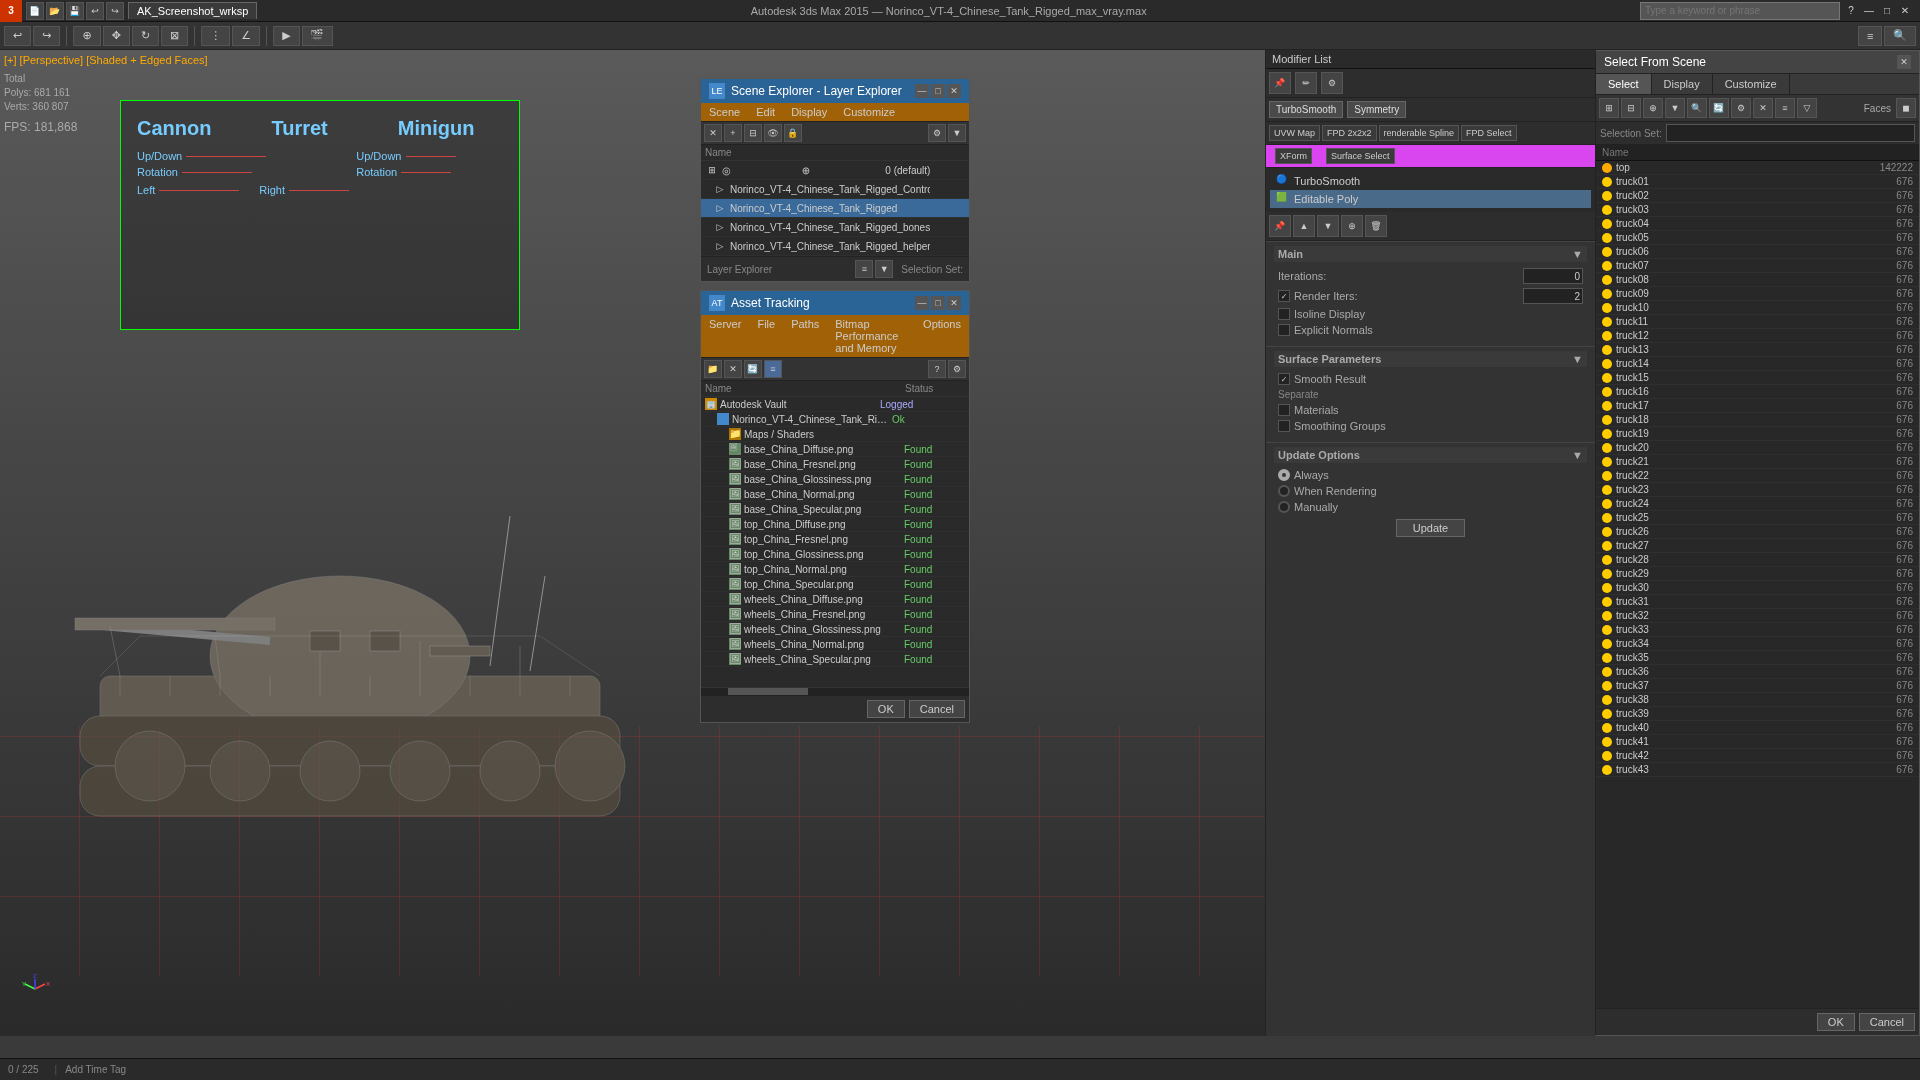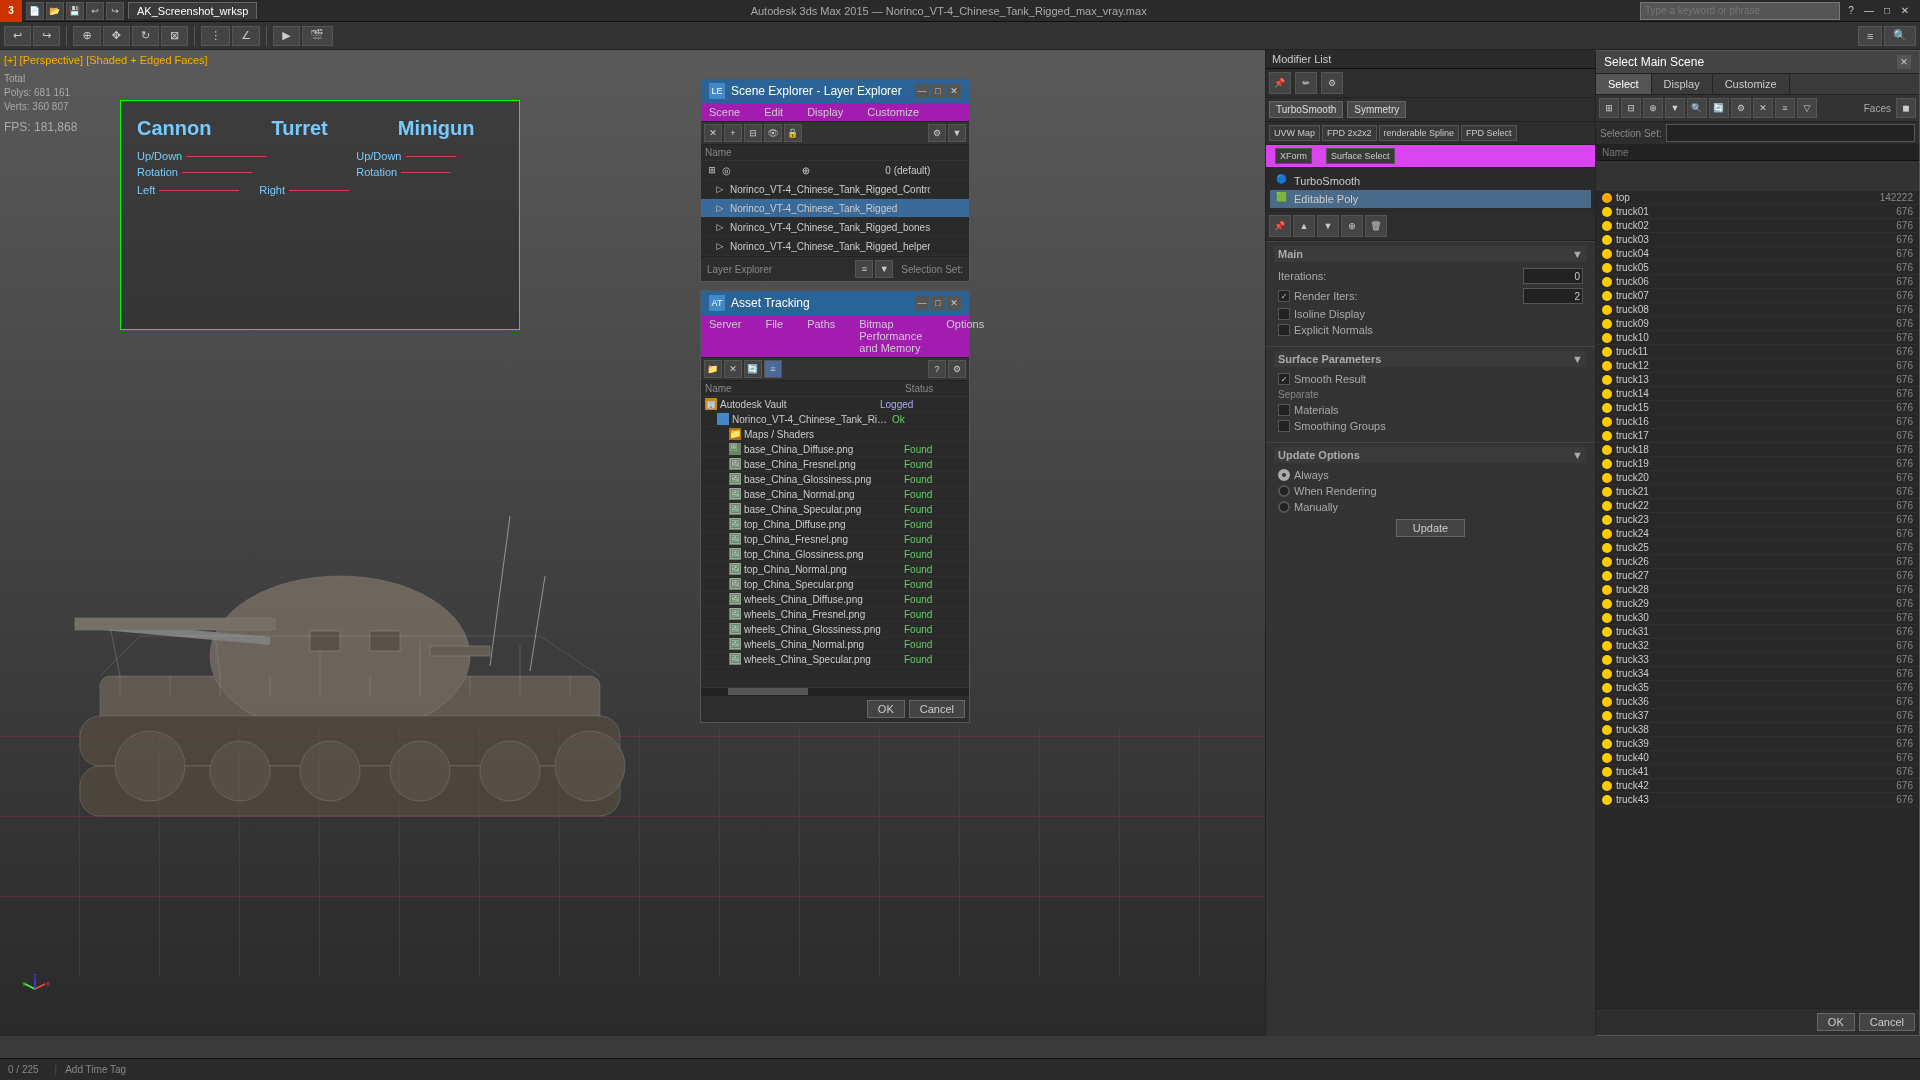--- a/index.html
+++ b/index.html
@@ -236,22 +236,22 @@
     .dialog-title-left { display: flex; align-items: center; }
     .dialog-title-btns { display: flex; gap: 2px; }
     .dialog-title-btn {
       width: 14px; height: 14px;
       background: #555; border: none;
       color: #ccc; font-size: 9px;
       display: flex; align-items: center; justify-content: center;
       cursor: pointer;
     }
     .dialog-menu {
-      display: flex; gap: 8px;
-      background: #a21caf;
+      display: flex; gap: 0;
+      background: #a16207;
       border-bottom: 1px solid #222;
     }
     .dialog-menu-item {
       padding: 3px 8px;
       font-size: 11px;
       color: #ccc;
       cursor: pointer;
     }
     .dialog-toolbar {
       display: flex; gap: 2px; padding: 2px 3px;
@@ -867,21 +867,21 @@
       <div class="asset-scrollbar-thumb"></div>
     </div>
     <div class="dialog-footer-btns">
       <button class="dialog-footer-btn">OK</button>
       <button class="dialog-footer-btn">Cancel</button>
     </div>
   </div>
 
   <div id="select-panel" style="position:absolute; top:0; right:0; width:325px; height:100%; background:#333; border-left:1px solid #222; display:flex; flex-direction:column;">
     <div class="select-panel-title">
-      <span>Select Main Scene</span>
+      <span>Select From Scene</span>
       <div style="display:flex; gap:2px;">
         <div class="dialog-title-btn">✕</div>
       </div>
     </div>
     <div class="panel-tabs">
       <div class="panel-tab active">Select</div>
       <div class="panel-tab">Display</div>
       <div class="panel-tab">Customize</div>
     </div>
     <div class="select-toolbar">
@@ -900,21 +900,21 @@
       <div class="select-btn">◼</div>
     </div>
     <div style="display:flex; align-items:center; padding:2px 4px; background:#2d2d2d; border-bottom:1px solid #222;">
       <span style="font-size:10px; color:#888;">Selection Set:</span>
       <input class="select-input" style="margin-left: 4px; flex: 1 1 0%;" type="text">
     </div>
     <div class="mod-list-header">
       <span class="mod-list-col-name">Name</span>
       <span class="mod-list-col-num"></span>
     </div>
-    <div class="mod-list-scroll" style="flex:1;margin-top:30px;">
+    <div class="mod-list-scroll" style="flex:1;">
       <div class="mod-list-item">
         <div class="mod-list-dot" style="background:#ffaa00;"></div>
         <span class="mod-list-name">top</span>
         <span class="mod-list-num">142222</span>
       </div>
       <div class="mod-list-item">
         <div class="mod-list-dot"></div>
         <span class="mod-list-name">truck01</span>
         <span class="mod-list-num">676</span>
       </div>

